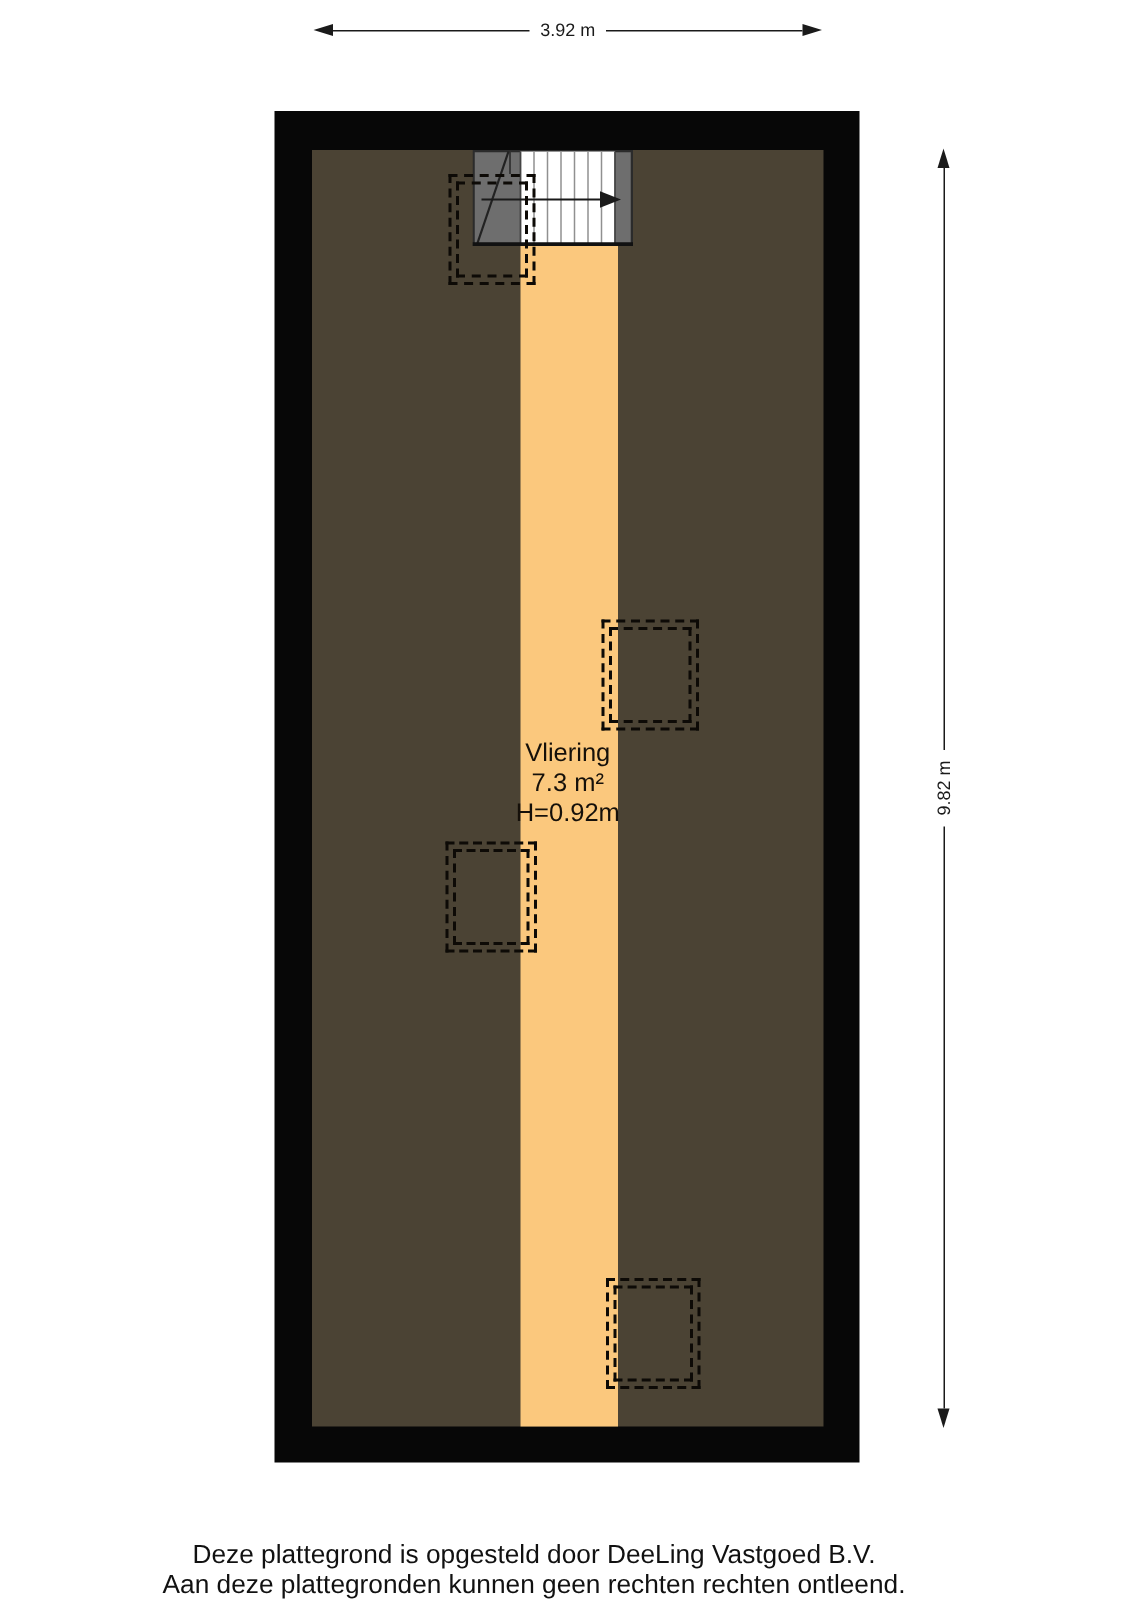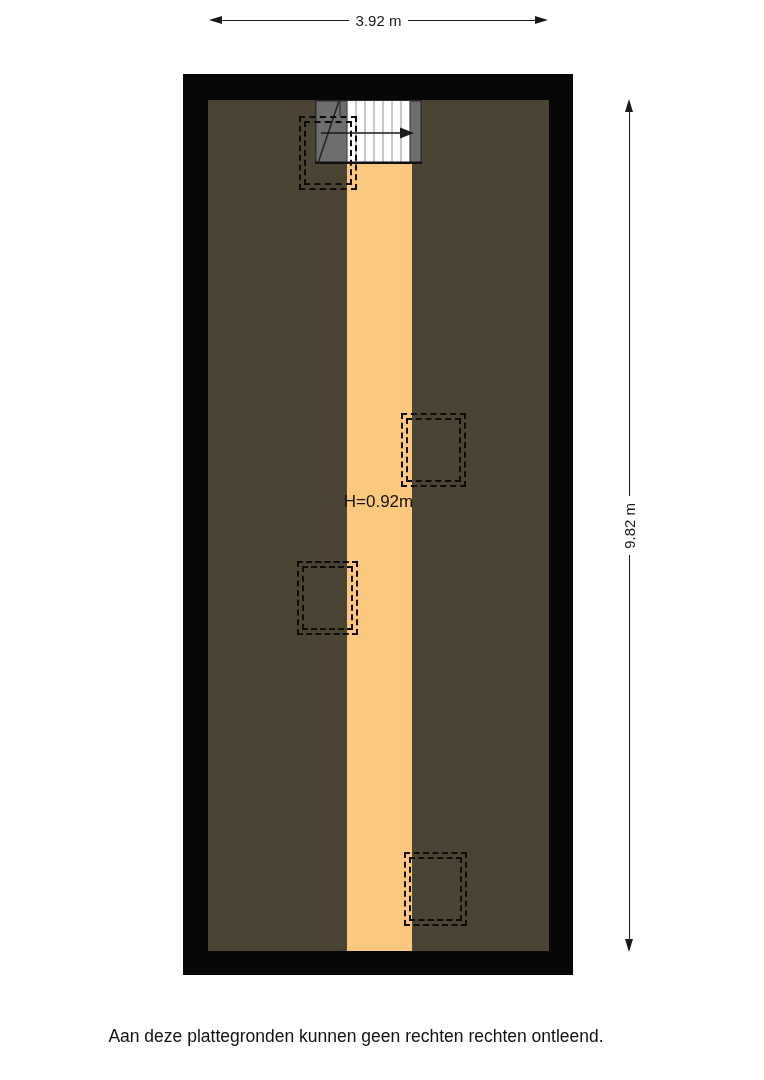--- a/index.html
+++ b/index.html
@@ -16,21 +16,21 @@
     position:absolute;left:617px;top:99px;width:24px;height:853px;
     display:flex;flex-direction:column;align-items:center;
   }
   .hseg{flex:1;height:0;border-top:1.5px solid #1a1a1a;}
   .vseg{flex:1;width:0;border-left:1.5px solid #1a1a1a;}
   .arr{width:0;height:0;}
   .arr.left {border-top:4.5px solid transparent;border-bottom:4.5px solid transparent;border-right:13px solid #1a1a1a;}
   .arr.right{border-top:4.5px solid transparent;border-bottom:4.5px solid transparent;border-left:13px solid #1a1a1a;}
   .arr.up   {border-left:4.5px solid transparent;border-right:4.5px solid transparent;border-bottom:13px solid #1a1a1a;}
   .arr.down {border-left:4.5px solid transparent;border-right:4.5px solid transparent;border-top:13px solid #1a1a1a;}
-  .dim-label{font-size:15px;color:#1a1a1a;padding:0 7px;white-space:nowrap;}
+  .dim-label{font-size:12px;color:#1a1a1a;padding:0 7px;white-space:nowrap;}
   .dim-label.vert{
     writing-mode:vertical-rl;transform:rotate(180deg);padding:7px 0;
   }
   
   .plan{
     position:absolute;left:183px;top:74px;width:390px;height:901px;
     background:#070707;
   }
   .interior{
     position:absolute;left:25px;top:26px;width:341px;height:851px;
@@ -110,23 +110,26 @@
           <polygon points="85,27.5 99,33 85,38.5" fill="#1a1a1a"></polygon>
         </g>
       </svg>
 
       <div class="dashed headroom"></div>
       <div class="dashed open1"></div>
       <div class="dashed open2"></div>
       <div class="dashed open3"></div>
 
       <div class="room-label">
+        <div>Vliering</div>
+        <div>7.3 m²</div>
         <div>H=0.92m</div>
       </div>
 
     </div>
   </div>
 
   <div class="footer">
+    <div>Deze plattegrond is opgesteld door DeeLing Vastgoed B.V.</div>
     <div>Aan deze plattegronden kunnen geen rechten rechten ontleend.</div>
   </div>
 
 </div>
 
 </body></html>

